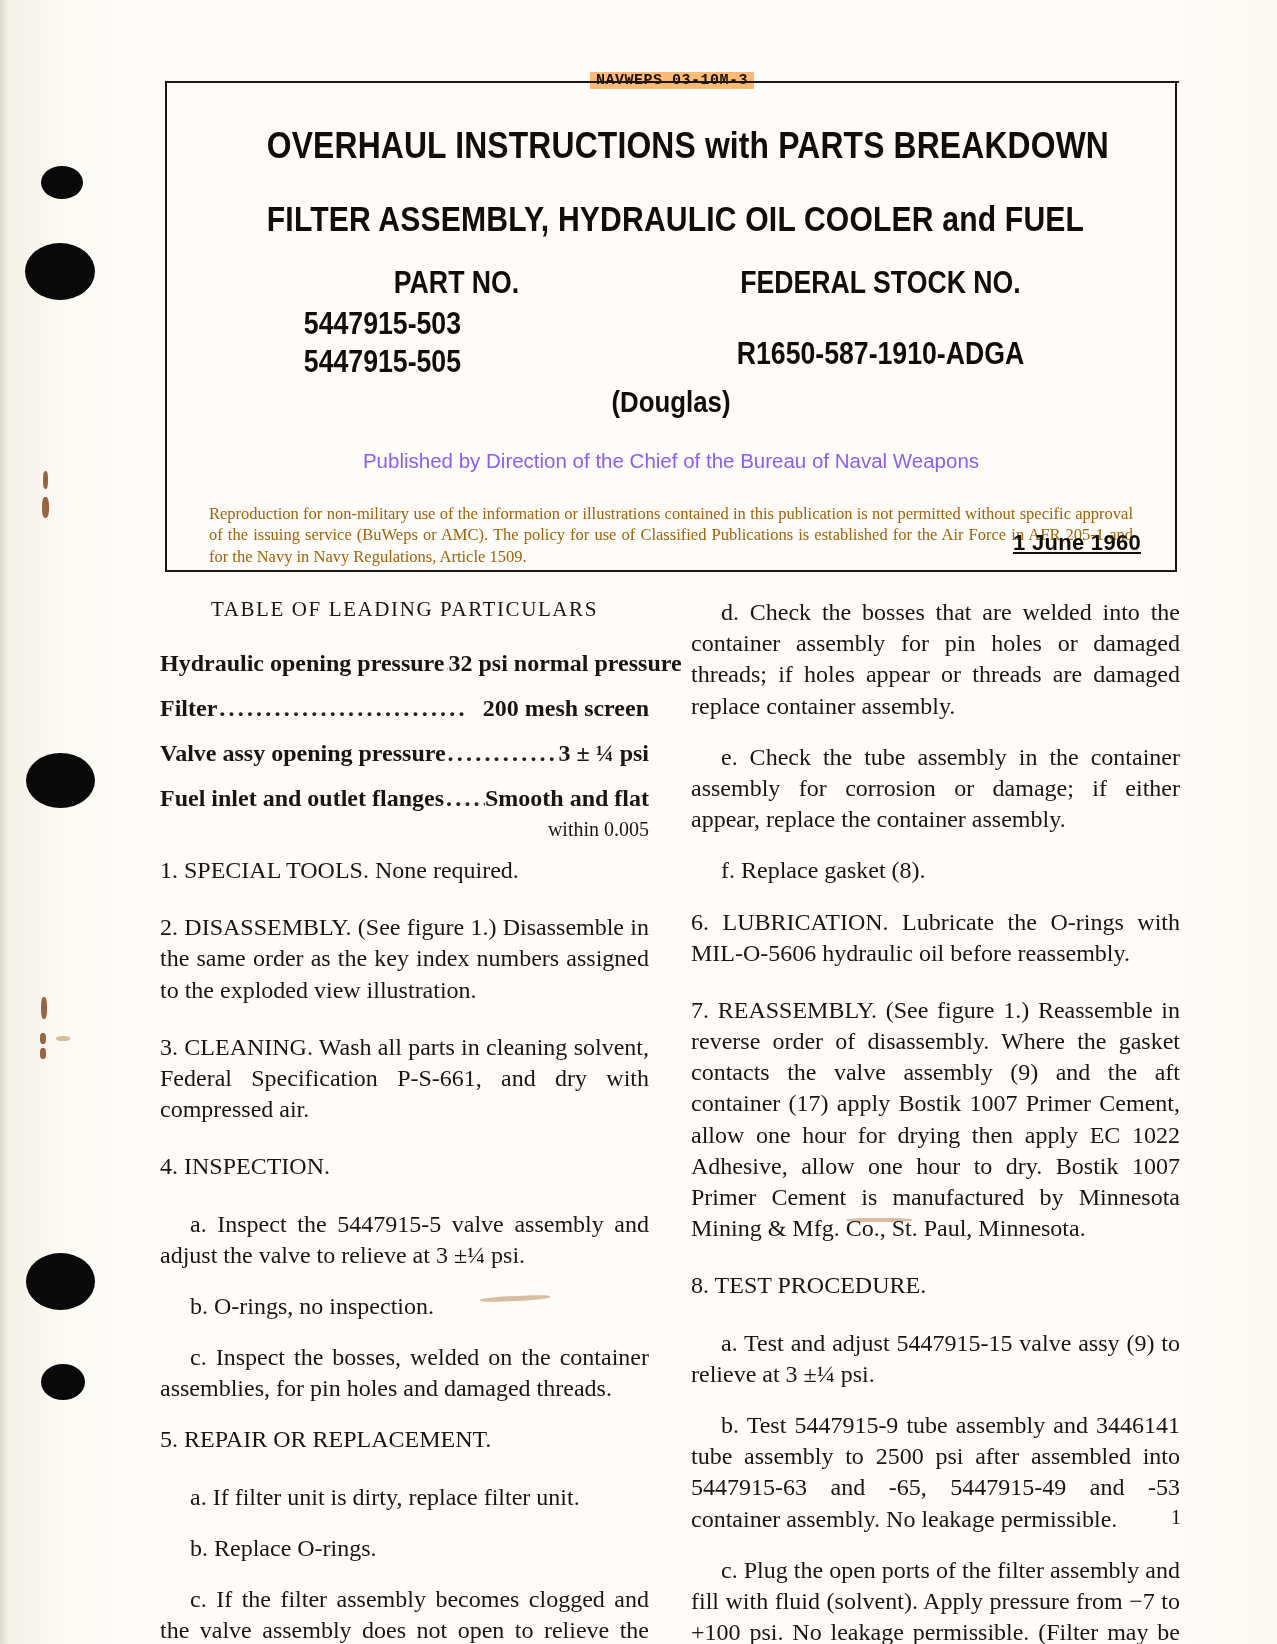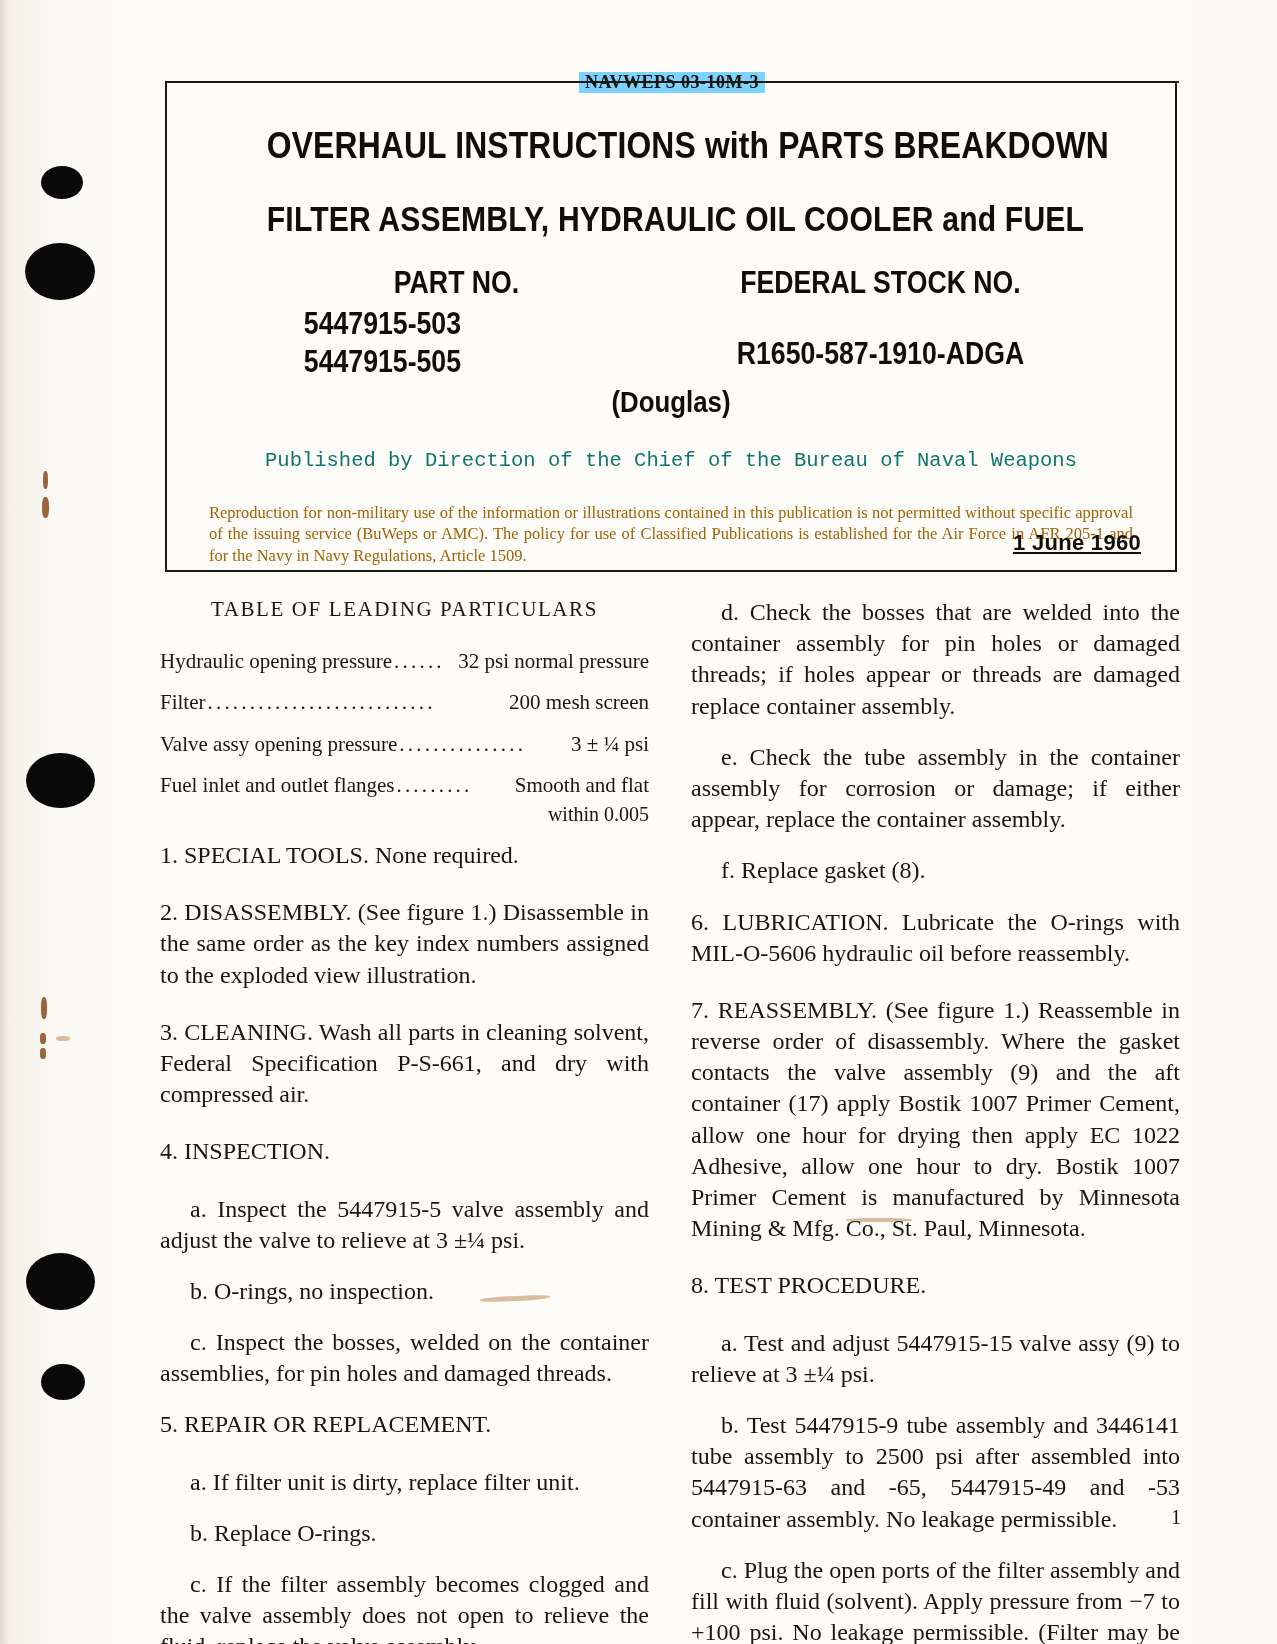--- a/index.html
+++ b/index.html
@@ -58,24 +58,24 @@
     height: 1.5px;
     background: #2b2722;
   }
   #header-rule .rule-left  { left: 0;    width: 400px; }
   #header-rule .rule-right { right: 0;   width: 400px; }
   #navweps-number {
     position: absolute;
     left: 50%;
     top: 0;
     transform: translateX(-50%);
-    background: #7dd3fc;
+    background: #fdba74;
     padding: 0 6px;
-    font-family: Liberation Serif, serif;
-    font-size: 18px;
+    font-family: Liberation Mono, monospace;
+    font-size: 15px;
     font-weight: 700;
     letter-spacing: .5px;
     color: #17140f;
     white-space: nowrap;
   }
 
   
   #title-box {
     position: absolute;
     left: 165px;
@@ -126,23 +126,23 @@
   }
   #part-col .num-val { text-align: left; padding-left: 18px; }
   #stock-col .fsn { margin-top: 34px; }
   #douglas {
     font-size: 30px;
     margin-top: 4px;
     text-align: center;
   }
 
   #published-line {
-    font-family: Liberation Mono, monospace;
+    font-family: Liberation Sans, sans-serif;
     font-size: 20.5px;
-    color: #0f766e;
+    color: #8b5cf6;
     text-align: center;
     margin-top: 30px;
   }
   #repro-notice {
     font-family: "Liberation Serif", "DejaVu Serif", serif;
     font-size: 16.5px;
     line-height: 1.32;
     color: #a16207;
     text-align: justify;
     margin: 30px 8px 0 8px;
@@ -171,26 +171,27 @@
   }
   .column { width: 489px; }
 
   .tlp-heading {
     font-size: 21px;
     letter-spacing: 1.6px;
     text-align: center;
     margin-bottom: 26px;
   }
   .tlp-row {
-    font-size: 21px;
+    font-size: 24px;
     line-height: 1.25;
     margin-bottom: 15px;
     display: flex;
     align-items: center;
     white-space: nowrap;
+    font-weight: bold;
   }
   .tlp-label { }
   .tlp-leader {
     flex: 1 1 auto;
     overflow: hidden;
     letter-spacing: 3.2px;
     padding: 0 2px;
     color: #22201c;
   }
   .tlp-value { }

